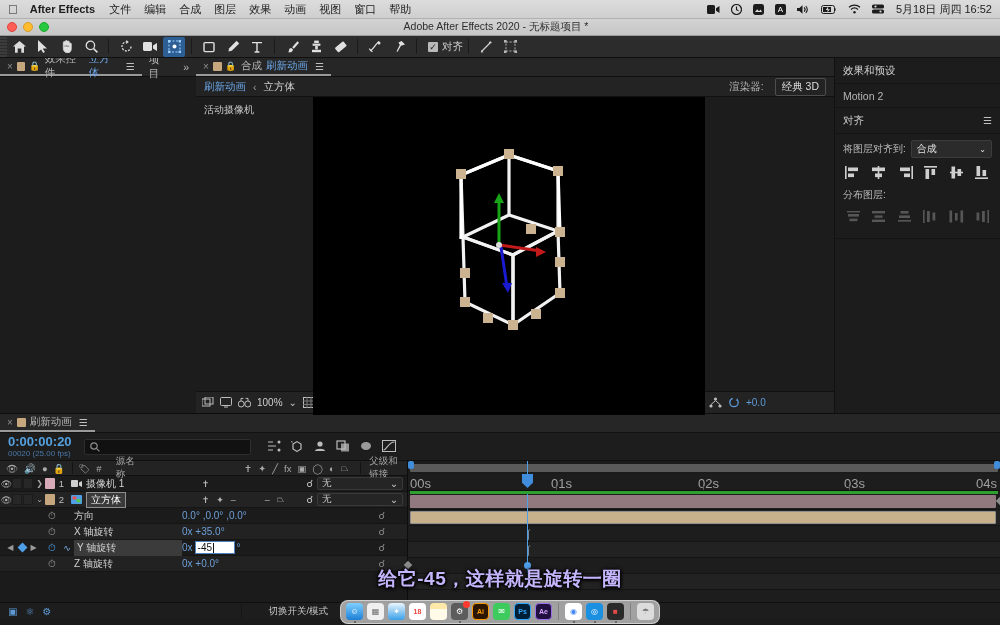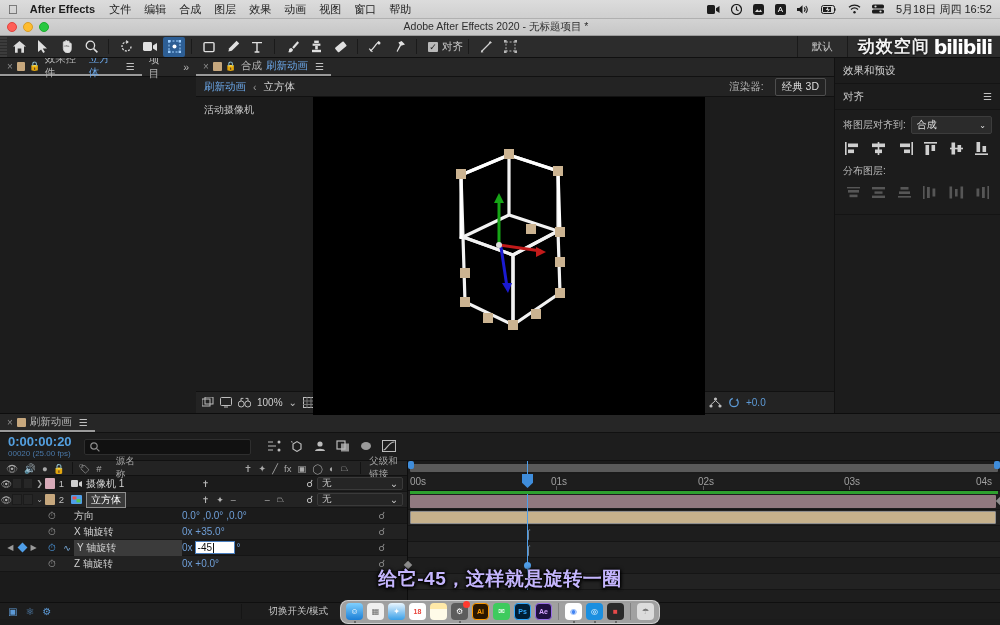--- a/index.html
+++ b/index.html
@@ -173,21 +173,21 @@
   .val-edit { background: #fff; border: 1px solid #4a7fc0; color: #111; padding: 0 2px;
               min-width: 40px; display: inline-flex; align-items: center; font-size: 10px; }
   .caret-bar { width: 1px; height: 10px; background: #111; margin-left: 1px; }
   .prop-icon-right { margin-left: auto; padding-right: 22px; color: #8f8f8f; font-size: 10px; }
 
   .track-col { flex: 1; position: relative; background: #1d1d1d; }
   .ruler-top { height: 13px; background: #1b1b1b; display: flex; align-items: center; position: relative; }
   .workbar { position: absolute; left: 2px; right: 2px; top: 3px; height: 8px; background: #5a5a5a; border-radius: 1px; }
   .wb-end { position: absolute; top: 0; width: 6px; height: 8px; background: #3f8ddb; border-radius: 2px; }
   .ruler { height: 17px; position: relative; border-bottom: 1px solid #0f0f0f; background: #1d1d1d; }
-  .tick-label { position: absolute; top: 2px; font-size: 10px; color: #a0a0a0; }
+  .tick-label { position: absolute; top: 2px; font-size: 13px; color: #a0a0a0; }
   .tick { position: absolute; bottom: 0; width: 1px; height: 4px; background: #5c5c5c; }
   .green-bar { height: 3px; background: #2ea02e; margin: 0 2px; }
   .tracks { position: relative; }
   .track-row { height: 16px; border-bottom: 1px solid #151515; position: relative; }
   .track-row.alt { background: #222; }
   .layer-bar { position: absolute; left: 2px; right: 4px; top: 1px; height: 13px; border-radius: 1px; }
   .playhead { position: absolute; top: 0; bottom: 0; width: 1px; background: #4f9ee8; z-index: 6; }
   .playhead-head { position: absolute; top: -17px; left: -5px; width: 11px; height: 14px; background: #3f8ddb;
                    clip-path: polygon(0 0,100% 0,100% 62%,50% 100%,0 62%); }
   .ibeam { position: absolute; top: 3px; left: -2px; width: 5px; height: 10px; color: #9fbedd; font-size: 9px; }
@@ -415,25 +415,20 @@
       </svg>
   </div>
   <div class="tbtn">
     <svg width="13" height="13" viewBox="0 0 13 13">
         <rect x="2" y="2" width="9" height="9" fill="none" stroke="#b6b6b6" stroke-width="1" stroke-dasharray="2 1.6"></rect>
         <rect x="0" y="0" width="2.6" height="2.6" fill="#b6b6b6"></rect>
         <rect x="10.4" y="0" width="2.6" height="2.6" fill="#b6b6b6"></rect>
         <rect x="0" y="10.4" width="2.6" height="2.6" fill="#b6b6b6"></rect>
         <rect x="10.4" y="10.4" width="2.6" height="2.6" fill="#b6b6b6"></rect>
       </svg>
-  </div>
-  <div class="wsarea">
-    <span class="wsname">默认</span>
-    <span class="wm">动效空间</span>
-    <span class="wm2">bilibili</span>
   </div>
 </div>
 
 <div class="workspace">
 
   <div class="left-panel">
     <div class="panel-tabs">
       <div class="ptab sel">
         <span class="x">×</span>
         <span class="swatch"></span>
@@ -617,20 +612,23 @@
           </svg>
       </span>
       <span style="color:#5d9ad6">+0.0</span>
     </div>
   </div>
 
   <div class="right-dock">
     <div class="rp-head">
       <span>效果和预设</span>
     </div>
+    <div class="rp-sub">
+      <span>Motion 2</span>
+    </div>
     <div class="rp-head">
       <span>对齐</span>
       <span class="hamb">☰</span>
     </div>
     <div class="align-body">
       <div class="align-row">
         <span>将图层对齐到:</span>
         <span class="align-sel">
           <span>合成</span>
           <span class="caret" style="font-size:8px">⌄</span>

